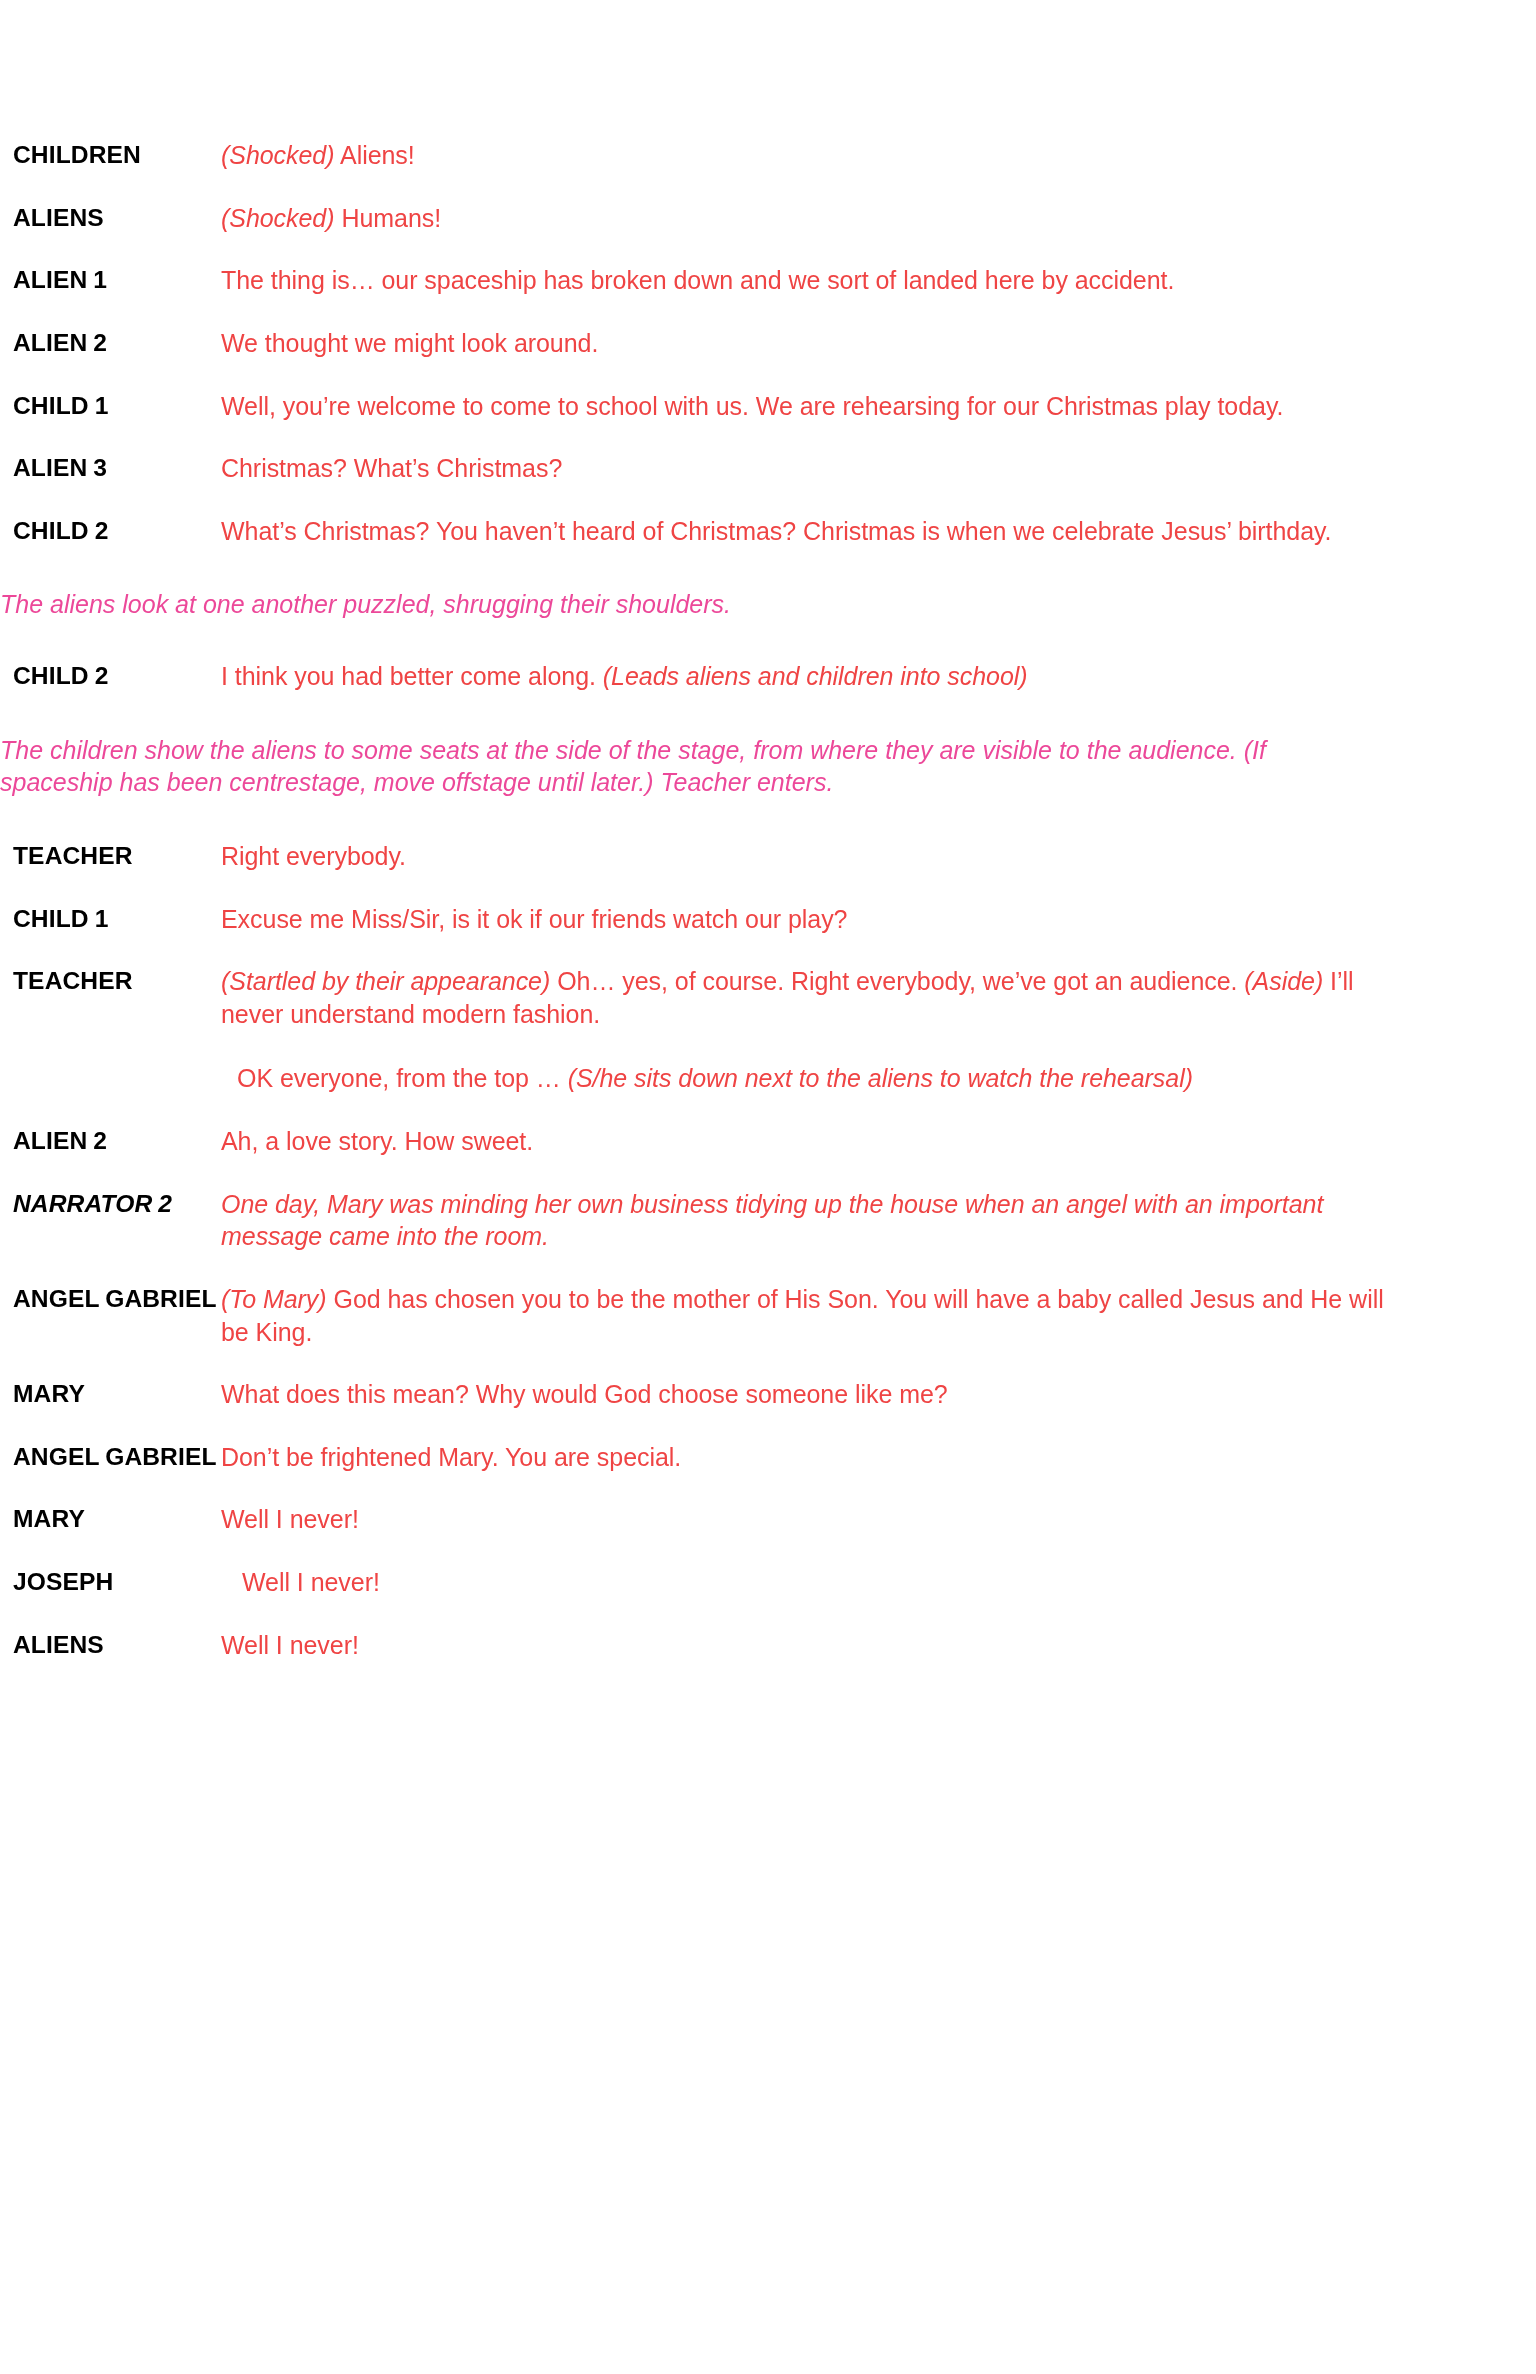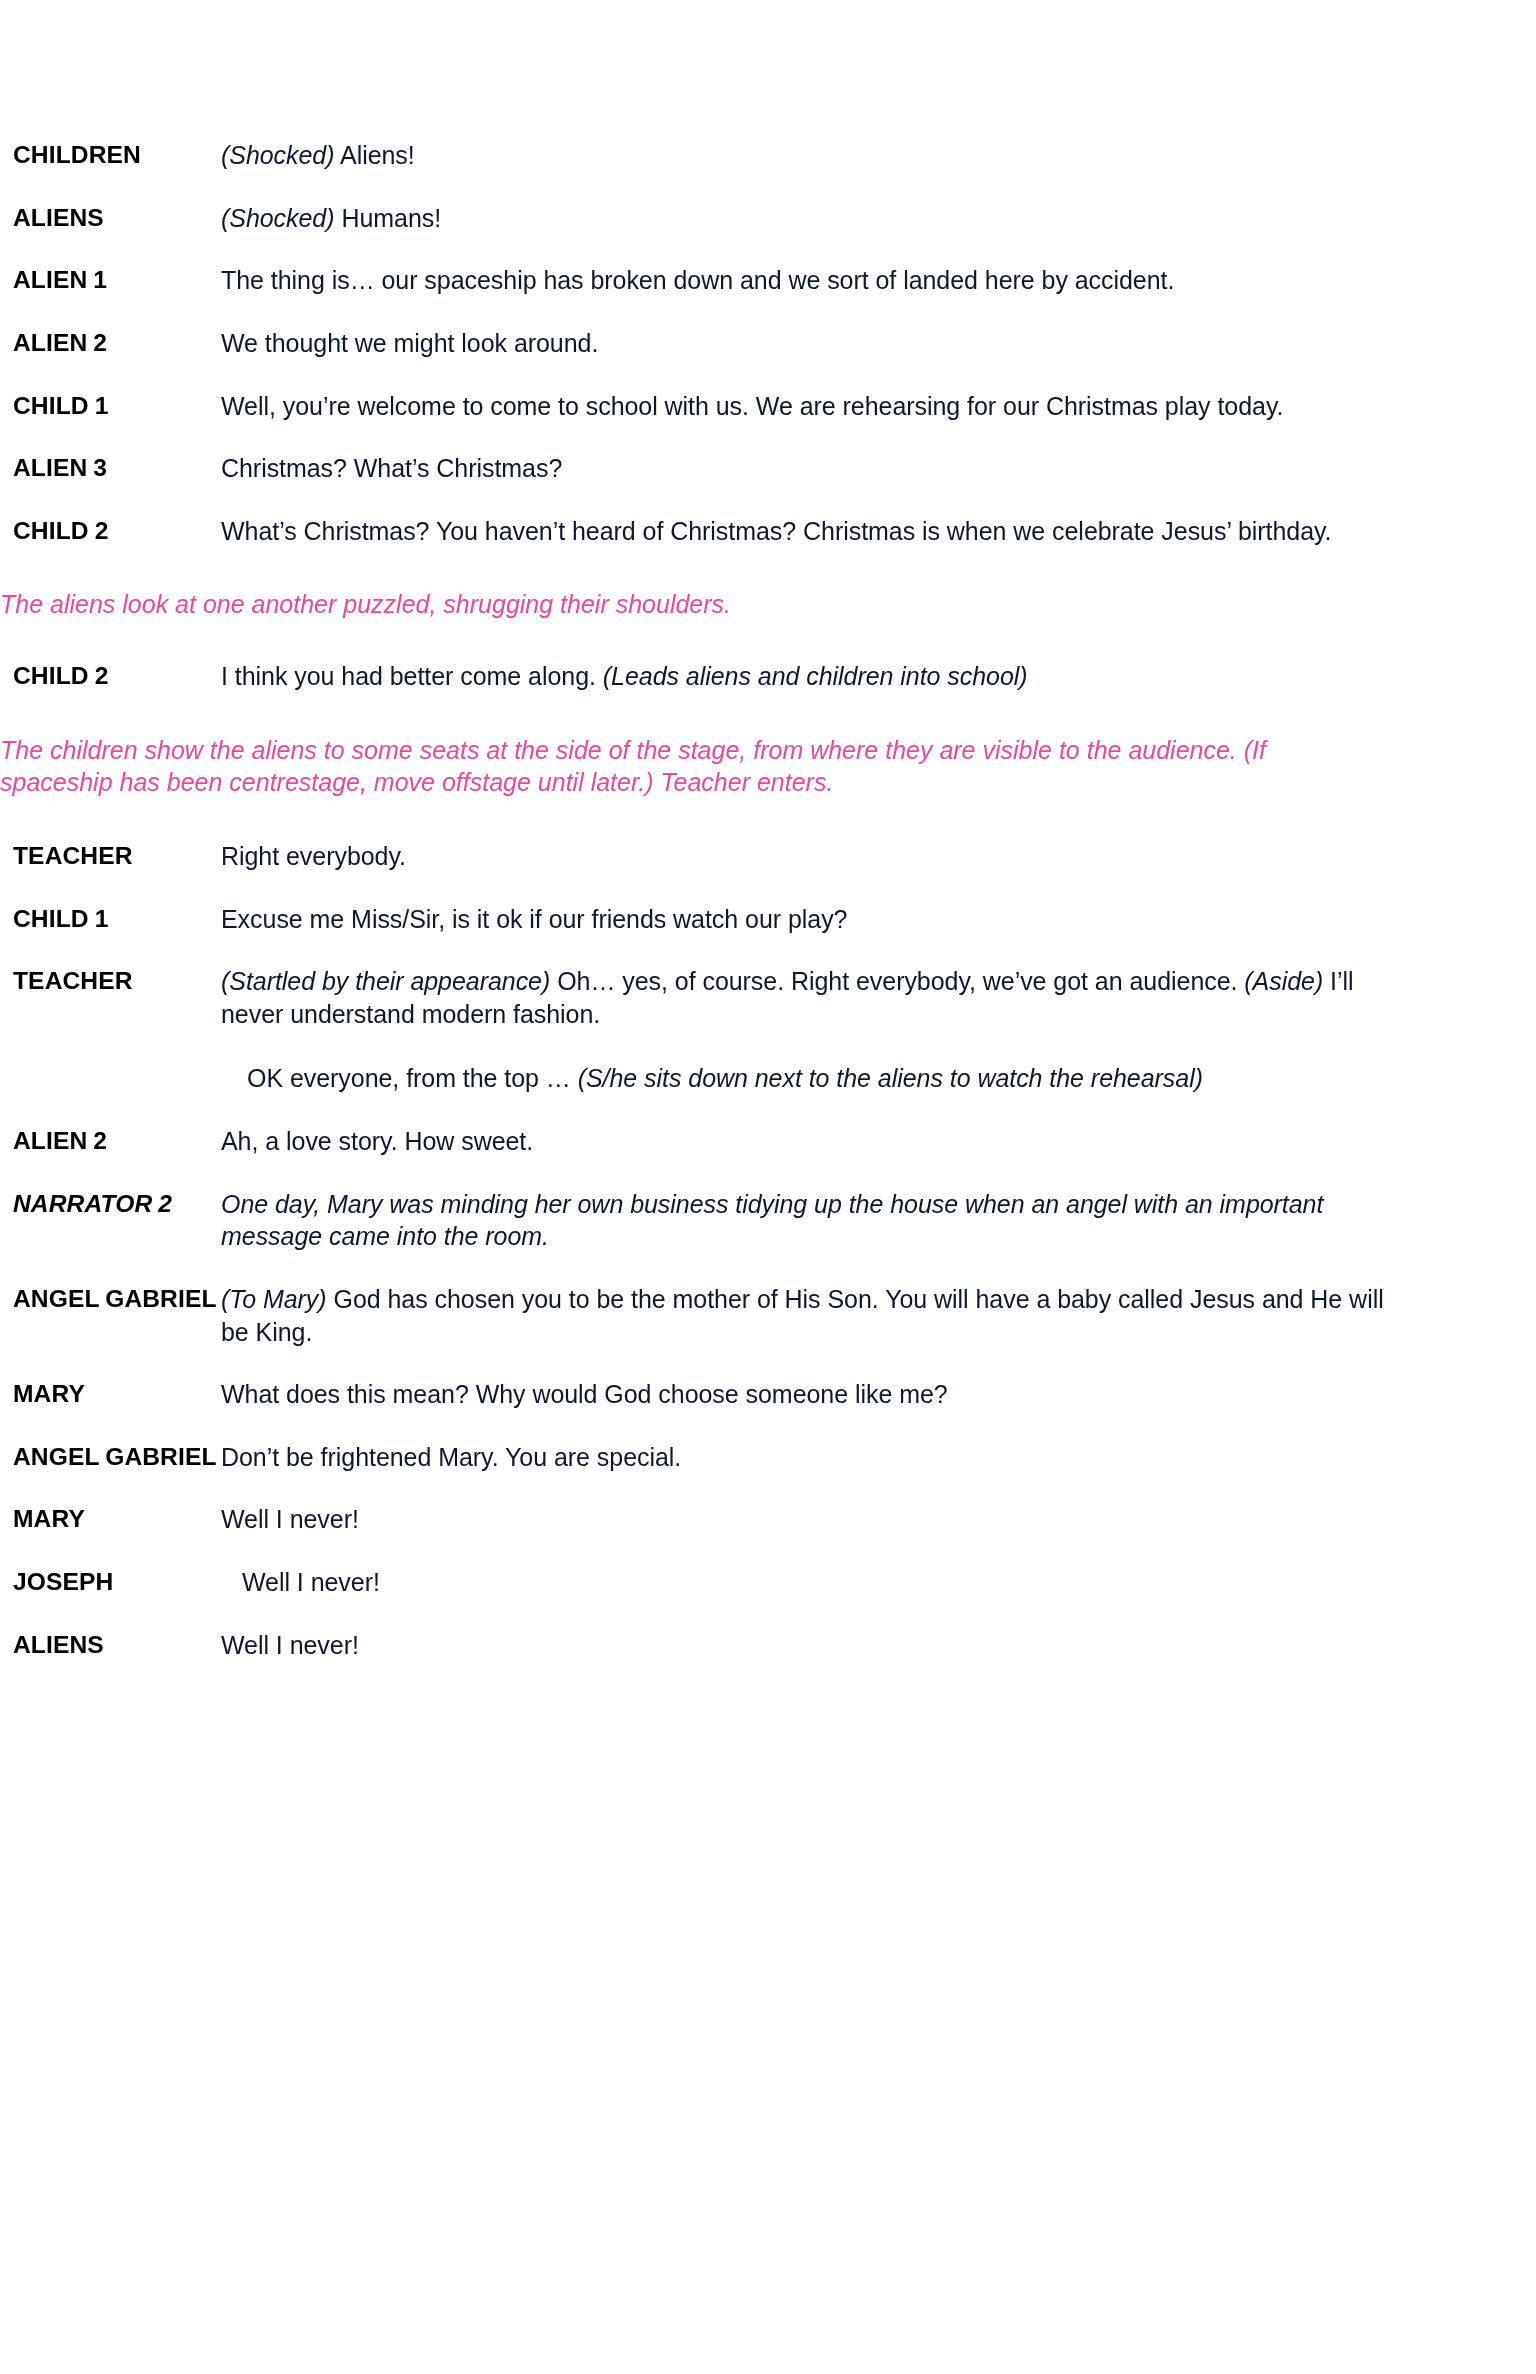--- a/index.html
+++ b/index.html
@@ -42,43 +42,42 @@
     font-size: 24.6px;
     line-height: 1.30;
     letter-spacing: 0.1px;
     word-spacing: -0.9px;
     color: #000;
   }
   .speech {
     flex: 1 1 auto;
     font-size: 25px;
     line-height: 1.305;
-    color: #0f172a;
+    color: #ef4444;
     letter-spacing: -0.05px;
     max-width: 1210px;
   }
   .speech i, .stage i { font-style: italic; }
   
   .stage {
     padding-right: 102px;
     box-sizing: border-box;
     font-style: italic;
     font-size: 25px;
     line-height: 1.305;
     max-width: 1447px;
     color: #ec4899;
   }
   
   .cont {
     display: flex;
     align-items: flex-start;
-    padding-left: 13px;
+    padding-left: 29px;
     padding-right: 102px;
     box-sizing: border-box;
-    margin-left: 26px;
   }
   .cont .speaker { visibility: hidden; }
 </style>
 </head>
 <body>
 
 <div class="page">
   <div class="script" id="script-body">
       <div class="line" style="margin-top: 139px;">
         <div class="speaker">CHILDREN</div>

